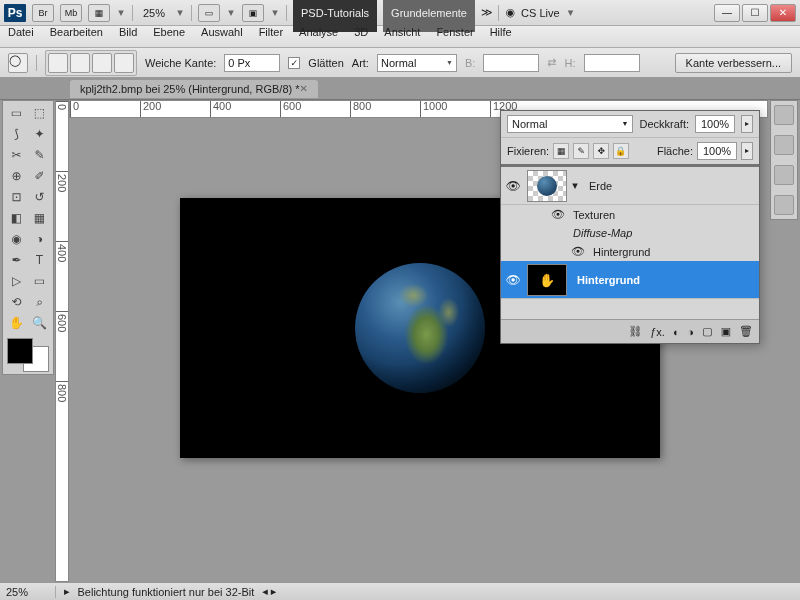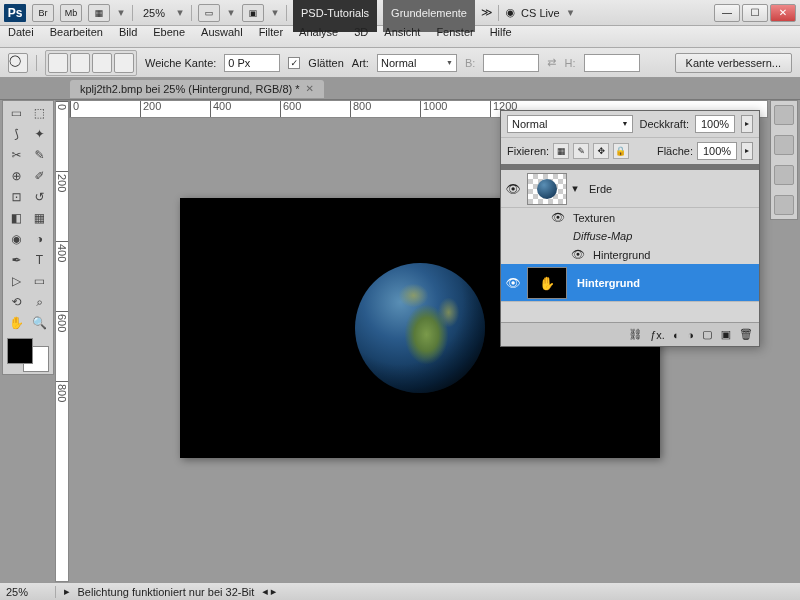--- a/index.html
+++ b/index.html
@@ -20,21 +20,21 @@
 .optbar{height:30px;background:linear-gradient(#e8e8e8,#d8d8d8);display:flex;align-items:center;padding:0 8px;gap:8px;border-bottom:1px solid #999}
 .opt-ic{width:20px;height:20px;border:1px solid #999;background:#eee;border-radius:2px}
 .opt-group{display:flex;gap:2px;border:1px solid #aaa;padding:2px;border-radius:2px;background:#ddd}
 .opt-input{width:56px;height:18px;border:1px solid #999;background:#fff;padding:0 3px;line-height:16px}
 .opt-sel{width:80px;height:18px;border:1px solid #999;background:#fff;padding:0 3px;line-height:16px;position:relative}
 .opt-sel::after{content:"▼";position:absolute;right:3px;font-size:7px;color:#555}
 .opt-btn{height:20px;padding:0 10px;border:1px solid #999;background:linear-gradient(#f0f0f0,#ddd);border-radius:2px;line-height:18px}
 .cb{width:12px;height:12px;border:1px solid #888;background:#fff;display:inline-block;text-align:center;line-height:10px;font-size:9px}
 .dim{color:#999}
 .doctab-row{height:22px;background:#989898;display:flex;align-items:center;padding-left:70px;border-bottom:1px solid #777}
-.doctab{background:#b8b8b8;padding:3px 10px;border-radius:3px 3px 0 0;display:flex;gap:6px;align-items:center;color:#333}
+.doctab{background:#b8b8b8;padding:3px 10px;border-radius:3px 3px 0 0;display:flex;align-items:center;color:#333}
 .doctab .x{color:#666;font-size:10px}
 .workspace{position:absolute;top:100px;left:0;right:0;bottom:18px;background:#9a9a9a}
 .toolbox{position:absolute;left:2px;top:0;width:52px;background:#d0d0d0;border:1px solid #888;display:flex;flex-wrap:wrap;padding:2px}
 .tool{width:23px;height:21px;border:1px solid transparent;text-align:center;line-height:19px;font-size:12px;color:#444}
 .swatch{width:46px;height:34px;position:relative;margin-top:4px}
 .swatch .fg{position:absolute;width:26px;height:26px;background:#000;border:1px solid #888;left:2px;top:0}
 .swatch .bg{position:absolute;width:26px;height:26px;background:#fff;border:1px solid #888;right:2px;bottom:0}
 .ruler-h{position:absolute;left:69px;right:32px;top:0;height:18px;background:#fff;border:1px solid #888;font-size:8px;overflow:hidden;white-space:nowrap}
 .ruler-h span{display:inline-block;width:70px;border-left:1px solid #666;padding-left:2px;height:18px;line-height:11px;color:#555}
 .ruler-v{position:absolute;left:55px;top:0;width:14px;bottom:0;background:#fff;border:1px solid #888;font-size:8px}
@@ -49,21 +49,21 @@
 .layers{position:absolute;left:500px;top:110px;width:260px;background:#d6d6d6;border:1px solid #666;box-shadow:2px 2px 10px rgba(0,0,0,.3)}
 .ly-tabs{height:22px;background:#bfbfbf;display:flex;border-bottom:1px solid #999}
 .ly-tab{padding:4px 10px;color:#555;border-right:1px solid #999}
 .ly-tab.active{background:#d6d6d6;color:#222;font-weight:bold}
 .ly-tabs .tright{margin-left:auto;padding:4px 6px;color:#666}
 .ly-row{display:flex;align-items:center;padding:4px 6px;gap:6px;border-bottom:1px solid #bbb}
 .ly-sel{flex:1;height:18px;border:1px solid #999;background:#fff;padding:0 4px;line-height:16px;position:relative}
 .ly-sel::after{content:"▼";position:absolute;right:4px;font-size:7px}
 .ly-field{width:40px;height:18px;border:1px solid #999;background:#fff;text-align:center;line-height:16px}
 .ly-arrow{width:12px;height:18px;border:1px solid #999;background:#e8e8e8;text-align:center;line-height:16px;font-size:8px}
-.ly-lock{display:flex;gap:4px;padding:4px 6px;align-items:center;border-bottom:6px solid #737373}
+.ly-lock{display:flex;gap:4px;padding:4px 6px;align-items:center;border-bottom:3px solid #737373}
 .ly-lock .ic{width:16px;height:16px;border:1px solid #aaa;background:#e8e8e8;font-size:9px;text-align:center;line-height:14px}
 .layer{display:flex;align-items:center;min-height:38px;border-bottom:1px solid #bbb}
 .layer.sel{background:#2f86de;color:#fff}
 .layer.sel *{color:#fff}
 .eye{width:24px;text-align:center;font-size:12px}
 .thumb{width:40px;height:32px;border:1px solid #888;margin:2px;background:#fff;position:relative;overflow:hidden}
 .thumb.checker{background:repeating-conic-gradient(#ccc 0 25%,#fff 0 50%) 0 0/10px 10px}
 .thumb.earth-t::after{content:"";position:absolute;left:50%;top:50%;width:20px;height:20px;margin:-10px 0 0 -10px;border-radius:50%;background:radial-gradient(circle at 35% 30%,#5a8fb5,#0a2a4a)}
 .thumb.black{background:#000}
 .thumb.black::after{content:"✋";position:absolute;left:50%;top:50%;transform:translate(-50%,-50%);color:#fff;font-size:13px}

